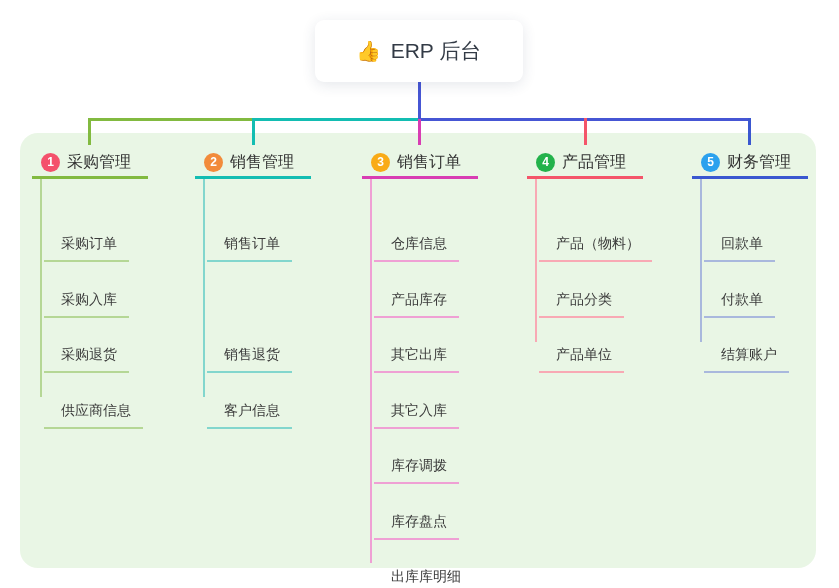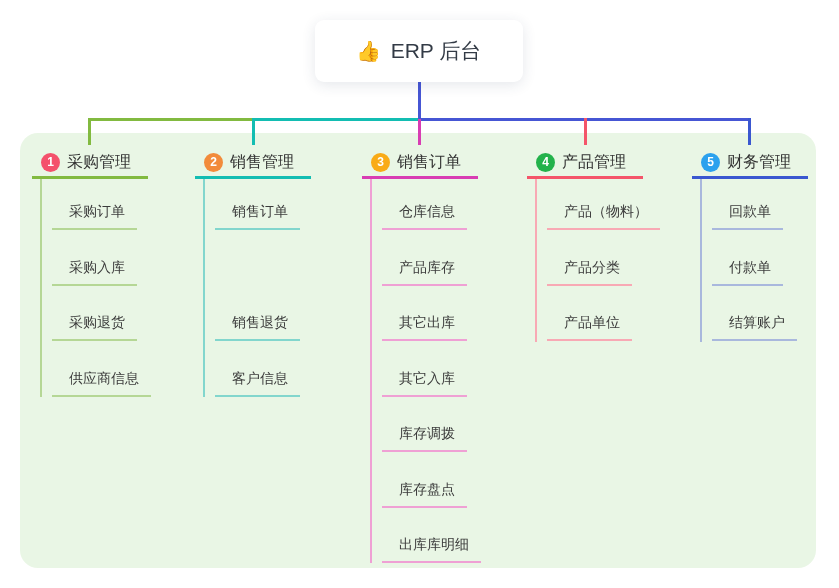--- a/index.html
+++ b/index.html
@@ -22,23 +22,23 @@
 
   
   .branch{position:absolute;top:148px;width:116px;z-index:2;}
   .branch .title-row{display:flex;align-items:center;gap:7px;padding-left:9px;
                      height:28px;border-bottom:3px solid var(--line);}
   .badge{width:19px;height:19px;border-radius:50%;background:var(--badge);
          color:#fff;font-size:12px;font-weight:bold;display:flex;
          align-items:center;justify-content:center;flex:0 0 auto;}
   .branch .title-label{font-size:16px;font-weight:400;color:#333;white-space:nowrap;}
   .spine{position:absolute;left:8px;top:31px;width:2px;background:var(--cline);}
-  .child{position:absolute;left:20px;padding:0 12px 7px 17px;font-size:14px;
+  .child{position:absolute;left:12px;padding:0 12px 7px 17px;font-size:14px;
          color:#3b3b3b;white-space:nowrap;border-bottom:2px solid var(--cline);
-         line-height:20px;}
+         line-height:20px;margin-top:32px;}
   
   .r0{top:53px}.r1{top:109px}.r2{top:164px}.r3{top:220px}
   .r4{top:275px}.r5{top:331px}.r6{top:386px}
 
   
   .h3{height:3px;} .w3{width:3px;}
 </style>
 </head>
 <body>
 

